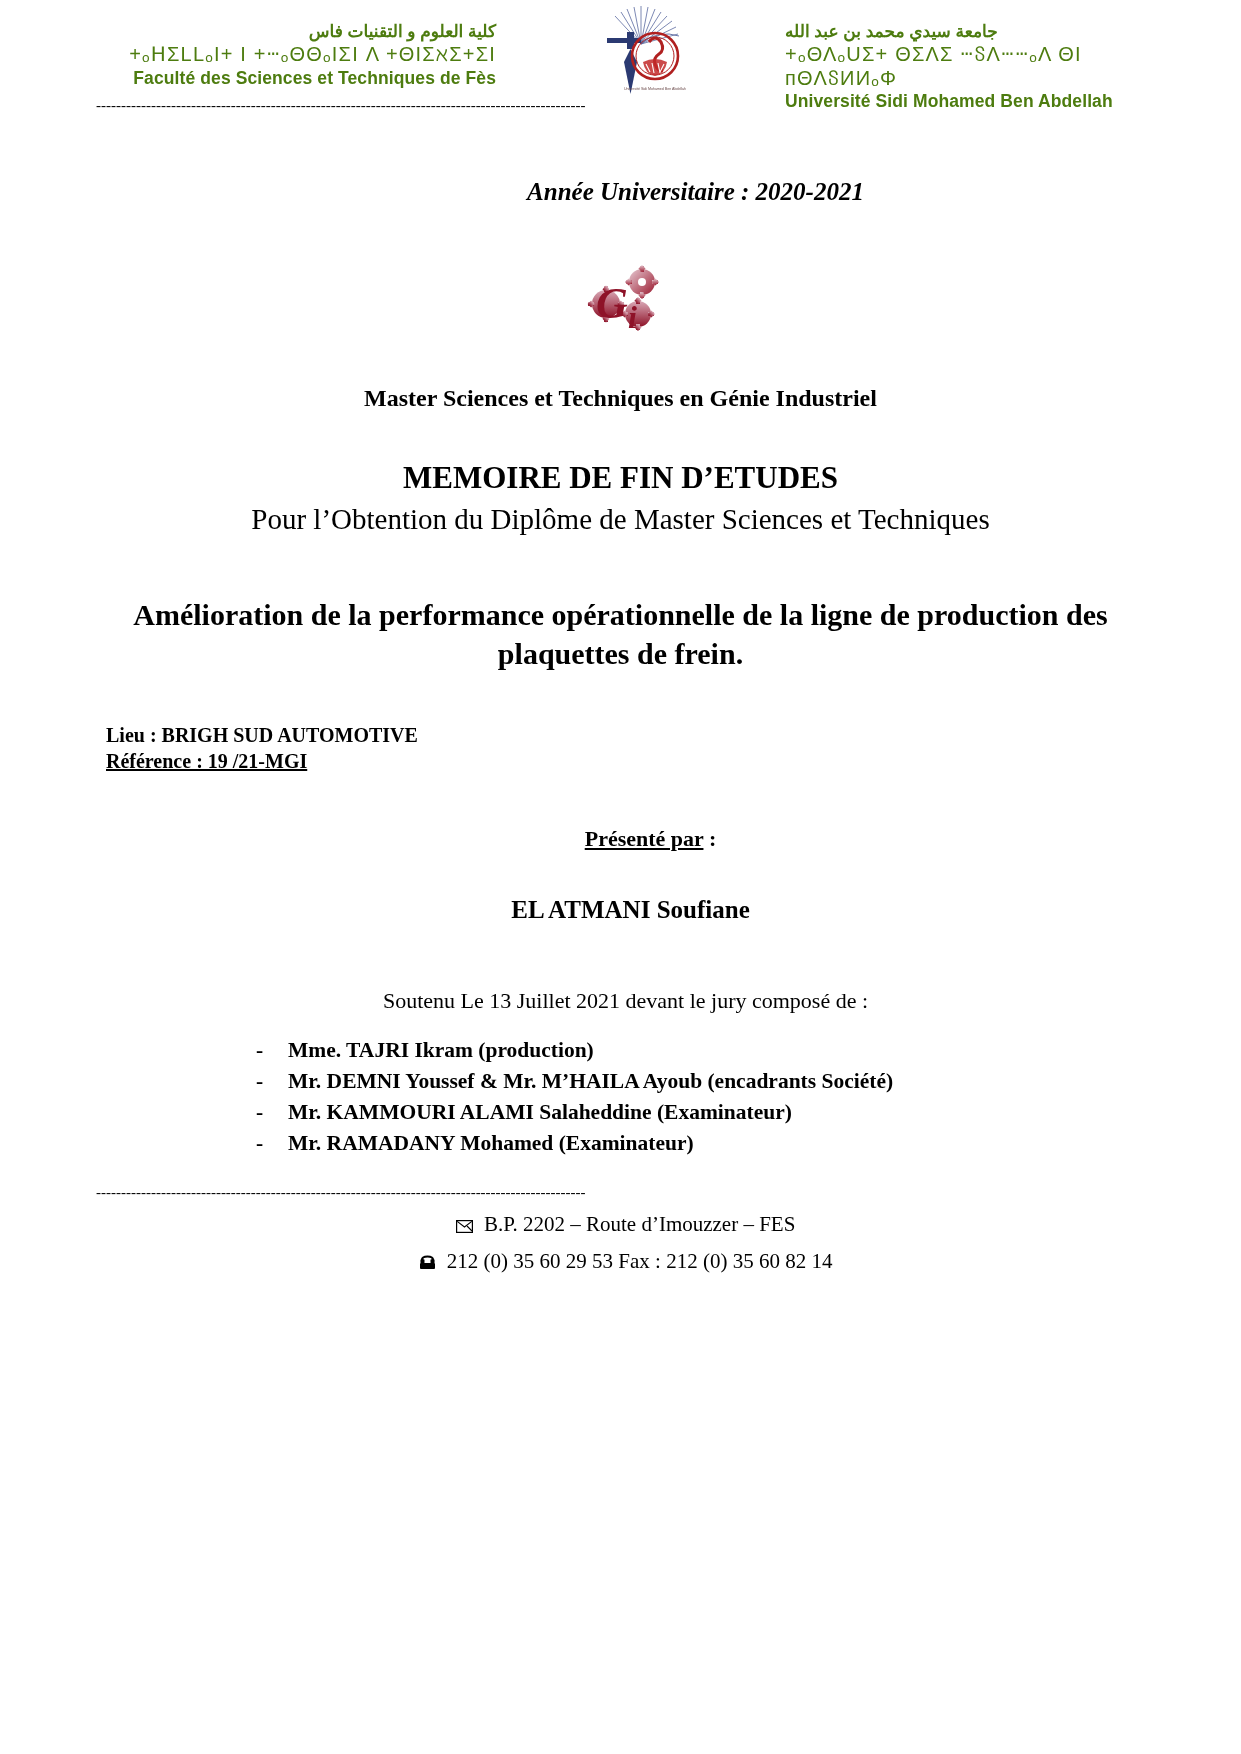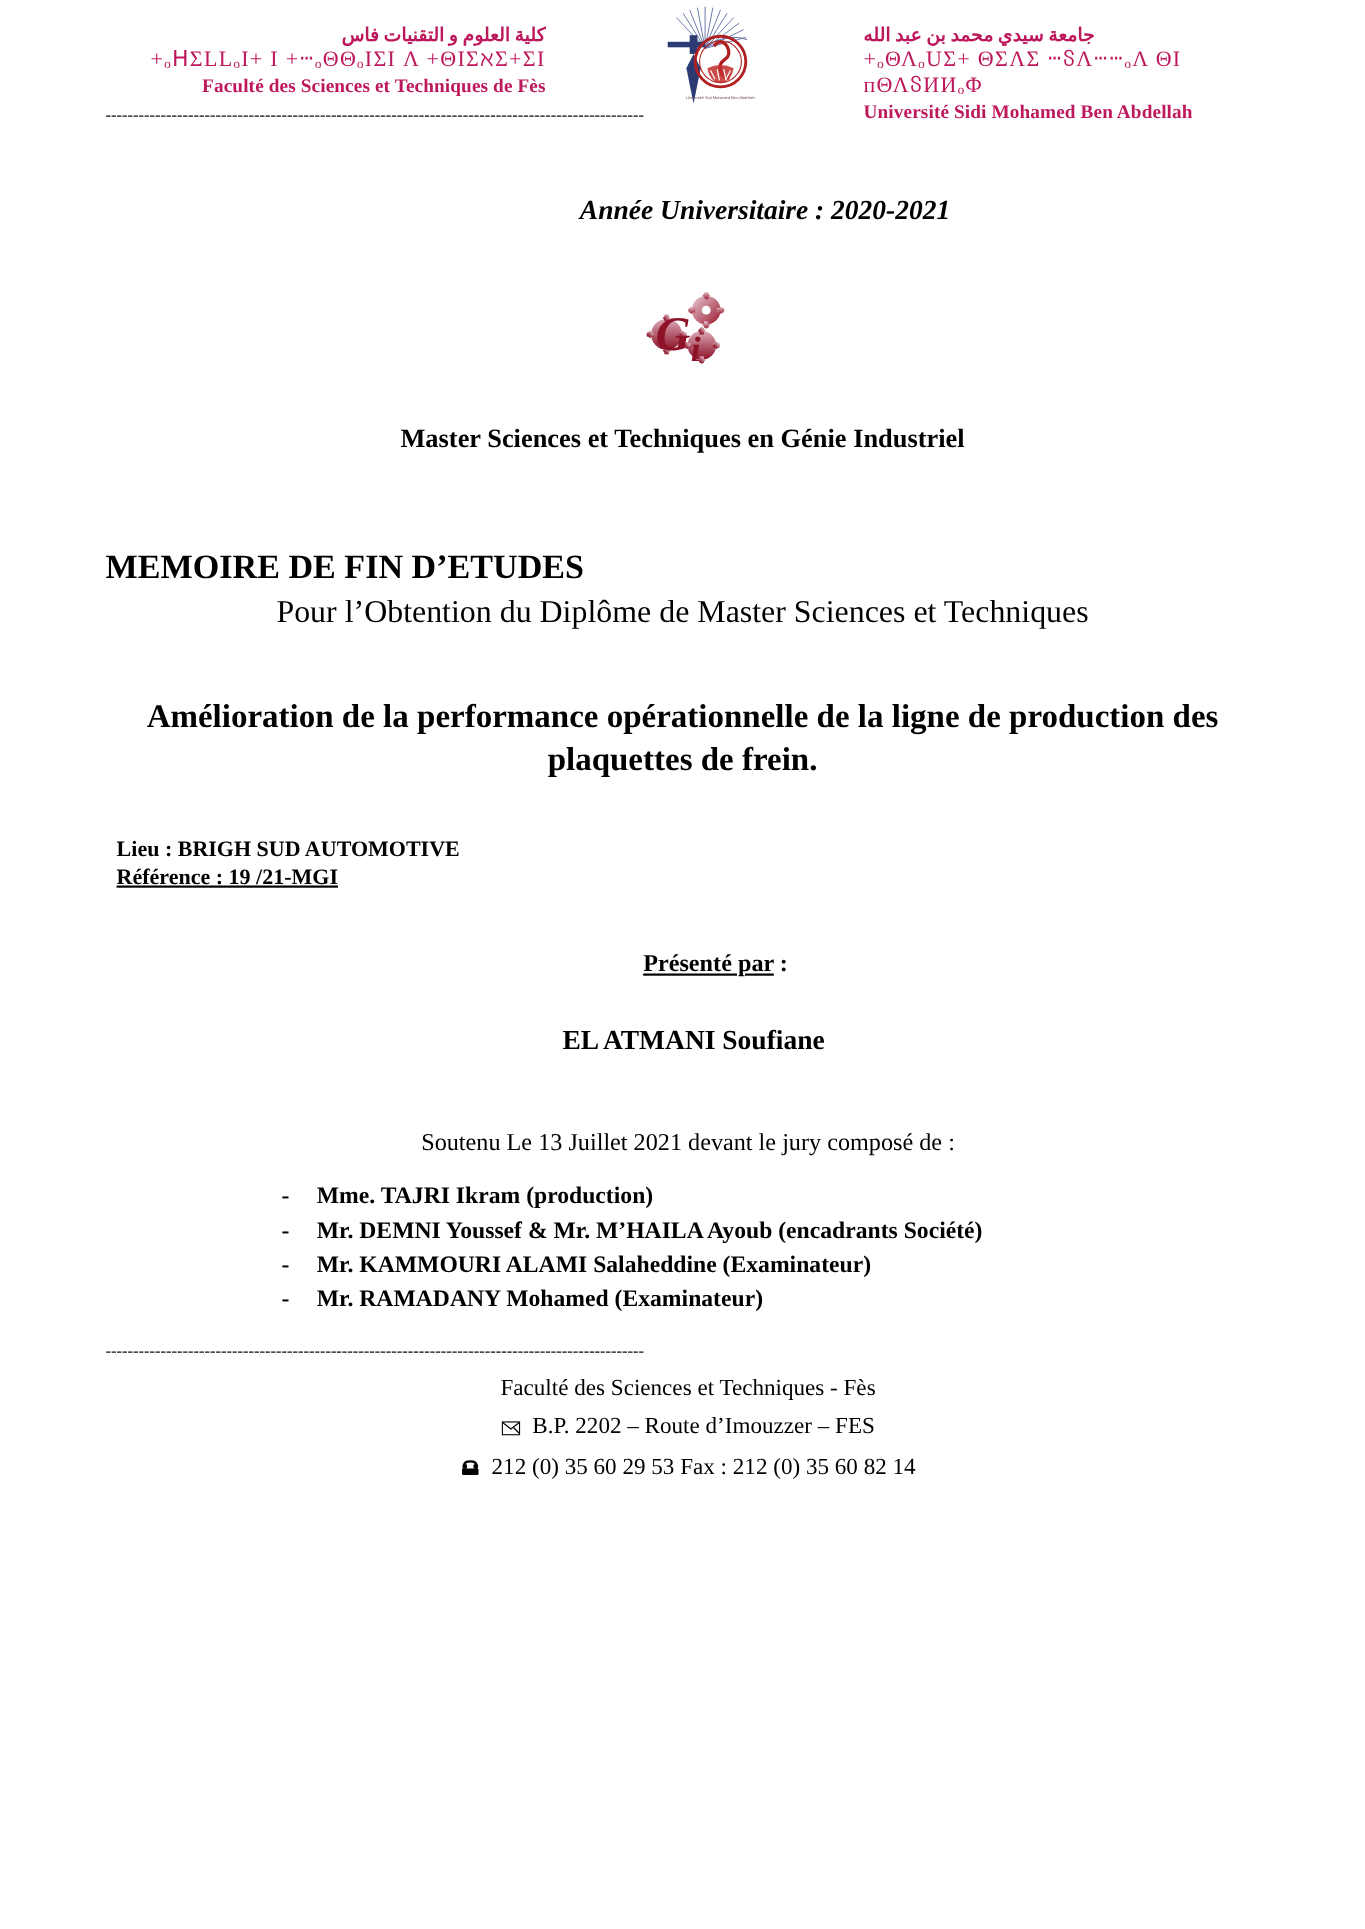--- a/index.html
+++ b/index.html
@@ -26,22 +26,22 @@
 
   
   .header {
     position: relative;
     height: 100px;
     display: flex;
     align-items: flex-start;
     justify-content: space-between;
   }
   .hdr-block {
-    font-family: Liberation Serif, serif;
-    color: #be185d;
+    font-family: Liberation Sans, sans-serif;
+    color: #4d7c0f;
     line-height: 1.18;
     padding-top: 22px;
   }
   .hdr-left { text-align: right; width: 400px; }
   .hdr-right { text-align: left; width: 360px; }
   .hdr-ar {
     font-size: 17px;
     font-weight: bold;
     letter-spacing: 0.2px;
     direction: rtl;
@@ -97,23 +97,24 @@
   .gi-logo { display: inline-block; }
 
   .mst-line {
     text-align: center;
     font-weight: bold;
     font-size: 24px;
     margin-top: 45px;
   }
 
   .memoire {
+    text-align: center;
     font-weight: bold;
     font-size: 31px;
-    margin-top: 84px;
+    margin-top: 48px;
   }
   .pour {
     text-align: center;
     font-size: 29px;
     line-height: 1.33;
     margin-top: 4px;
     padding: 0 150px;
   }
 
   .proj-title {
@@ -345,21 +346,20 @@
     </div>
     <div class="jury-item">
       <span class="jury-dash">-</span>
       <span class="jury-text">Mr. RAMADANY Mohamed (Examinateur)</span>
     </div>
   </div>
 
   <div class="footer">
     <div class="footer-rule">--------------------------------------------------------------------------------------------------</div>
 
-    <div class="footer-line">Faculté des Sciences et Techniques -  Fès</div>
 
     <div class="footer-line">
       <span class="ficon">
         <svg width="17" height="13" viewBox="0 0 17 13">
           <rect x="0.6" y="0.6" width="15.8" height="11.8" fill="#ffffff" stroke="#000" stroke-width="1.2"></rect>
           <path d="M1.2 1.4 L8.5 7 L15.8 1.4" fill="none" stroke="#000" stroke-width="1.1"></path>
           <path d="M11 6 L16 11" stroke="#000" stroke-width="1.1" fill="none"></path>
         </svg>
       </span>
       <span>B.P. 2202 – Route d’Imouzzer – FES</span>

